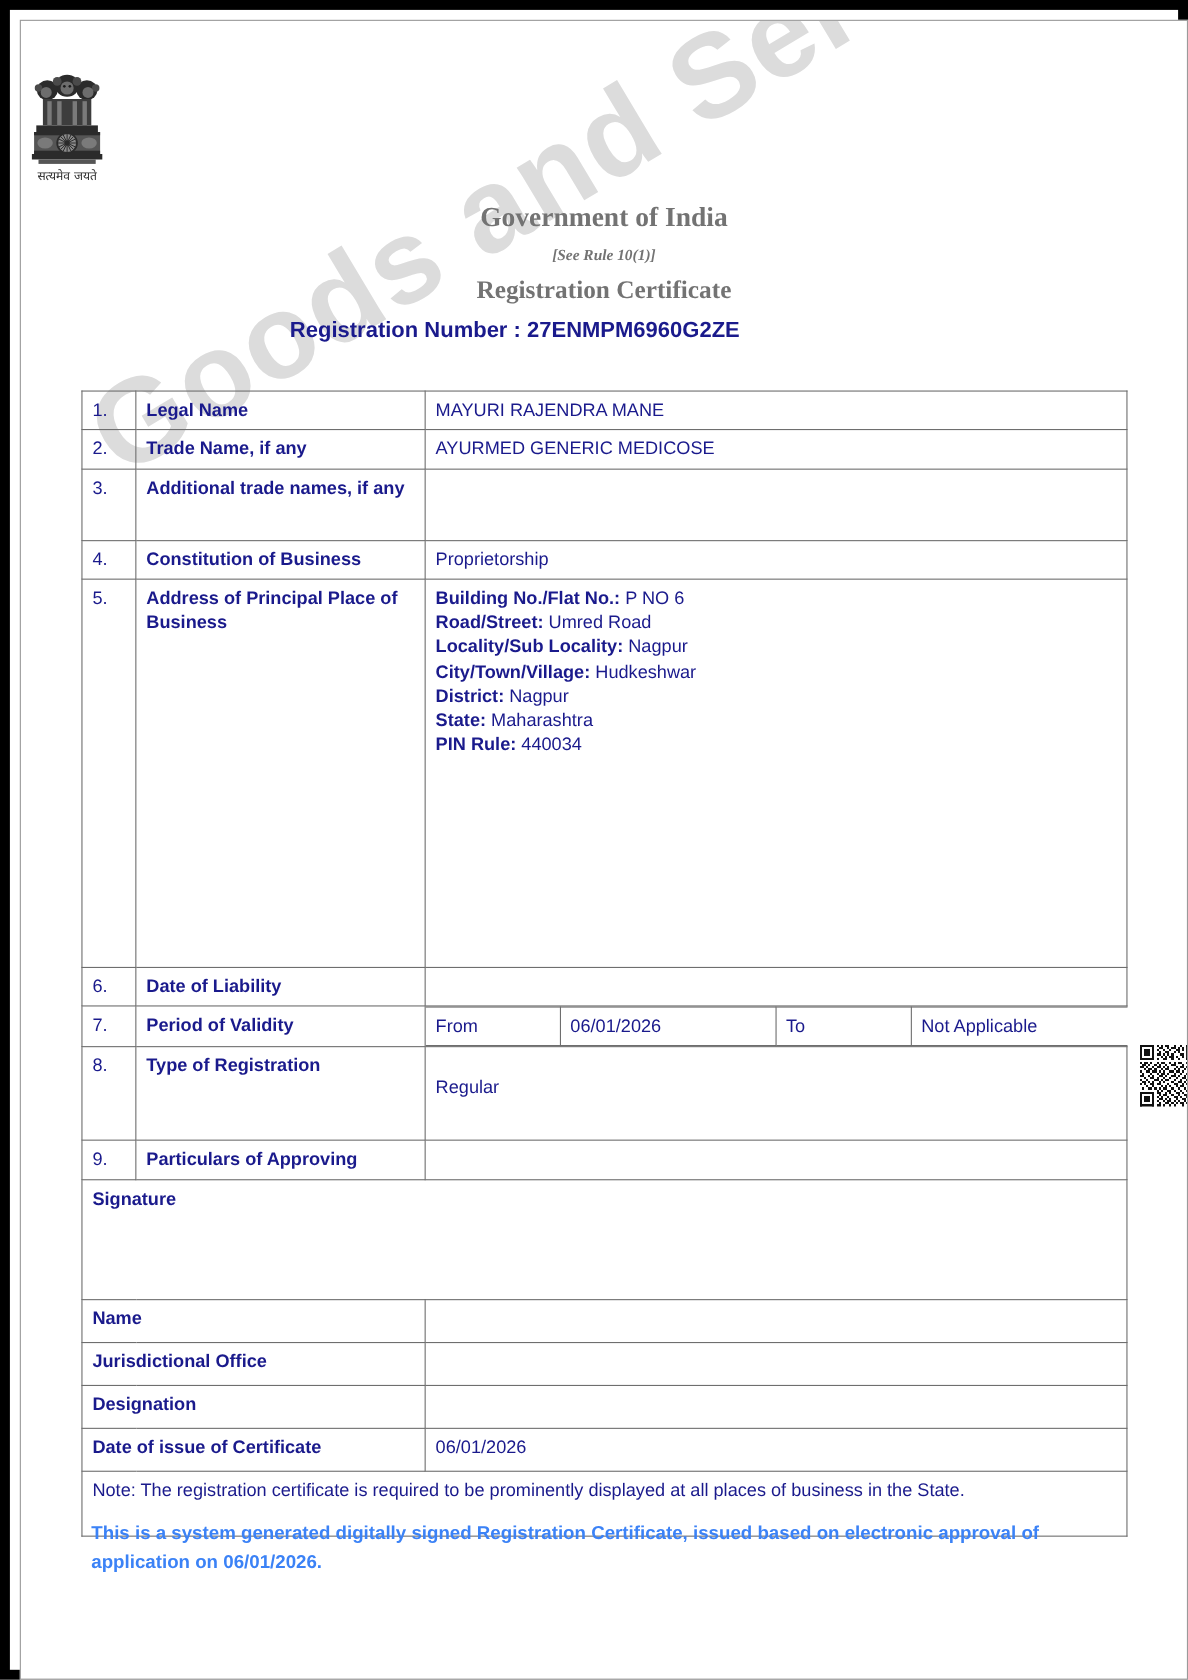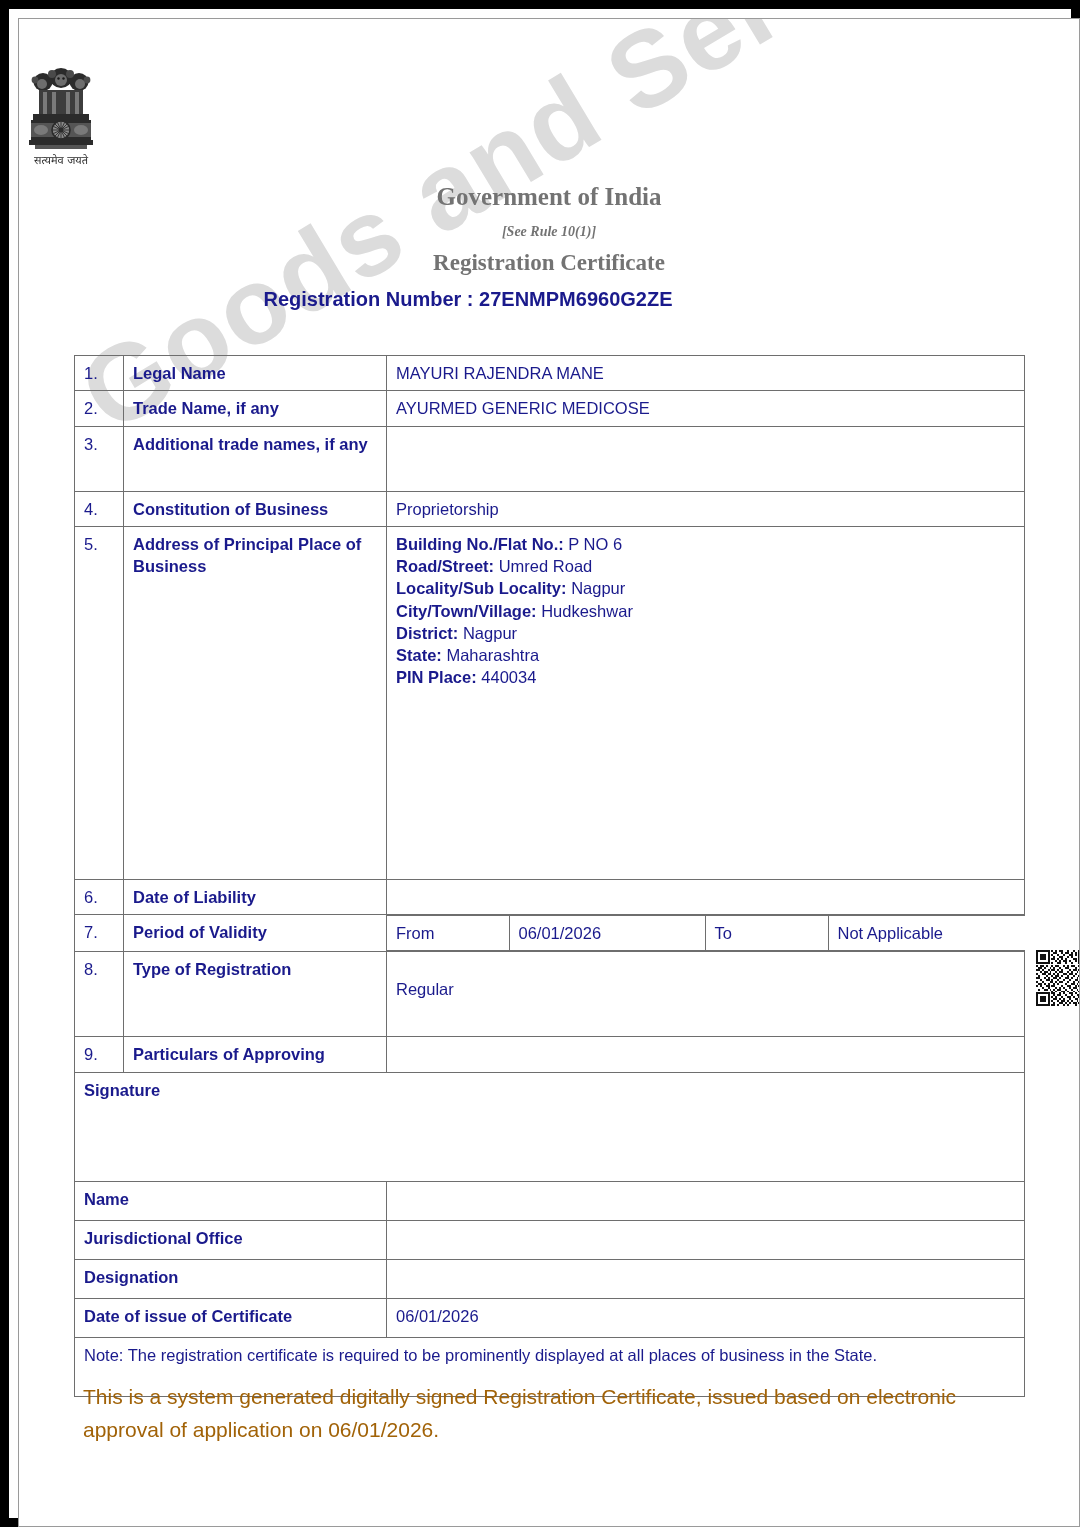--- a/index.html
+++ b/index.html
@@ -96,23 +96,23 @@
     width:64px;height:56px;
   }
   .qr-cell{position:relative;}
 
   
   .footer{
     position:absolute;
     left:64px;
     top:1362px;
     width:950px;
-    color:#a16207;
-    font-size:21px;
-    font-weight:normal;
+    color:#3b82f6;
+    font-size:17px;
+    font-weight:bold;
     line-height:1.55;
   }
 </style>
 </head>
 <body>
 
 <div class="page-frame">
   <div class="page-inner">
 
     <div class="watermark">Goods and Services Tax</div>
@@ -233,21 +233,21 @@
               </div>
               <div>
                 <b>District:</b>
                 <span>Nagpur</span>
               </div>
               <div>
                 <b>State:</b>
                 <span>Maharashtra</span>
               </div>
               <div>
-                <b>PIN Place:</b>
+                <b>PIN Rule:</b>
                 <span>440034</span>
               </div>
             </td>
           </tr>
 
           <tr>
             <td class="sn">6.</td>
             <td class="lbl">Date of Liability</td>
             <td class="val"></td>
           </tr>

